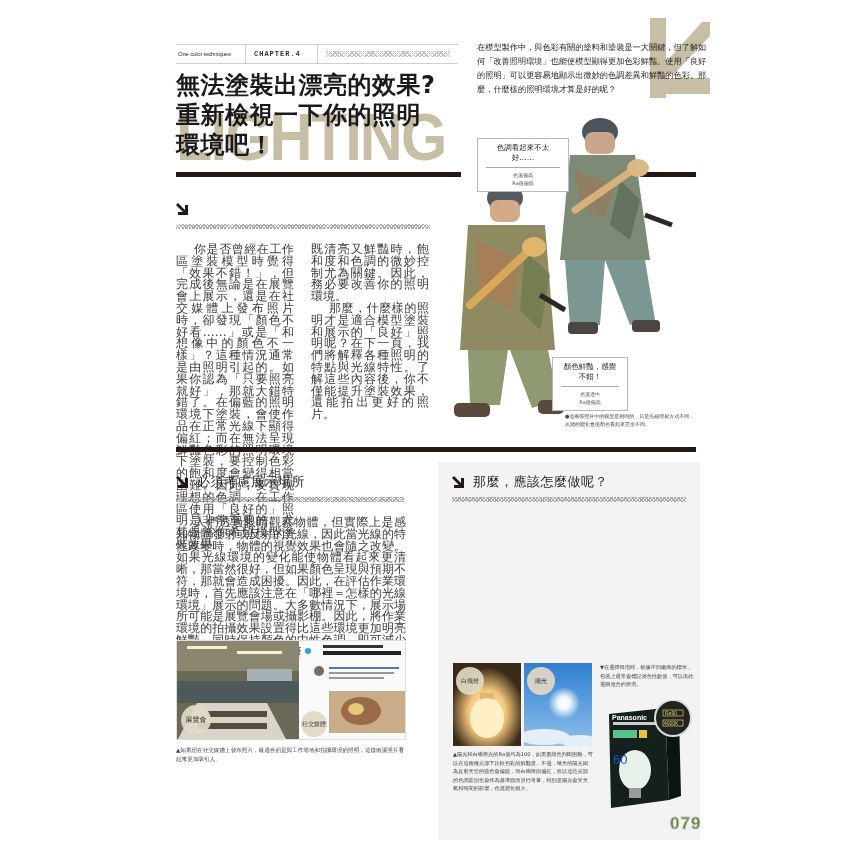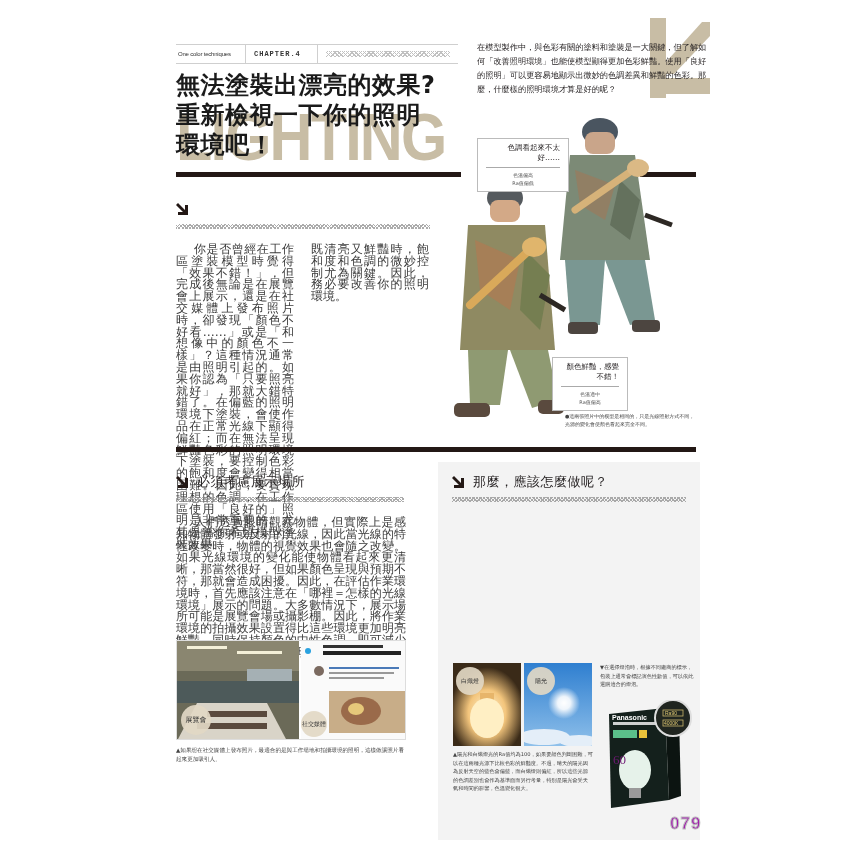--- a/index.html
+++ b/index.html
@@ -24,30 +24,30 @@
 
   .sec-head { display: flex; align-items: center; gap: 8px; }
   .arrow-box { width: 13px; height: 13px; position: relative; }
   .sec-title { font-size: 13px; font-weight: normal; color: #231f20; letter-spacing: 0.5px; }
   .sec-hatch { height: 5px; background-image: repeating-linear-gradient(45deg, #8a8a8a 0 1px, transparent 1px 2.5px), repeating-linear-gradient(-45deg, #8a8a8a 0 1px, transparent 1px 2.5px); opacity: .7; }
 
   .body-text { font-size: 12px; line-height: 11.8px; color: #3a3a3a; text-align: justify; }
   .body-text p { text-indent: 1.5em; }
 
   .callout { background: #fff; border: 1px solid #bbb; padding: 4px 8px; text-align: center; }
-  .callout-title { font-size: 7.5px; color: #231f20; border-bottom: 1px solid #aaa; padding-bottom: 4px; margin-bottom: 3px; text-align: right; }
+  .callout-title { font-size: 7.5px; color: #231f20; border-bottom: 1px solid #aaa; padding-bottom: 4px; margin-bottom: 3px; text-align: center; }
   .callout-line { font-size: 5px; color: #555; line-height: 8px; }
 
   .caption { font-size: 5.6px; line-height: 9px; color: #444; }
 
   .figure { overflow: hidden; }
   .gray-panel { background: #f3f3f3; }
 
   .badge-circle { border-radius: 50%; background: rgba(226,216,196,0.92); display: flex; align-items: center; justify-content: center; font-size: 7px; color: #333; }
-  .page-number { font-family: "Liberation Sans", sans-serif; font-weight: bold; font-size: 17px; color: #a21caf; -webkit-text-stroke: 1px #bdbdbd; letter-spacing: 1px; }
+  .page-number { font-family: "Liberation Sans", sans-serif; font-weight: bold; font-size: 17px; color: #4d7c0f; -webkit-text-stroke: 1px #bdbdbd; letter-spacing: 1px; }
 </style>
 </head>
 <body>
 
 <div class="abs header-strip">
   <div class="series-label">One color techniques</div>
   <div class="chapter-label">CHAPTER.4</div>
   <div class="hatch"></div>
 </div>
 
@@ -75,20 +75,21 @@
     <polygon points="0,2 2,0 9,7 9,2 12,2 12,12 2,12 2,9 7,9" fill="#231815"></polygon>
   </svg>
 </div>
 <div class="abs sec-hatch" style="left:176px; top:224px; width:254px;"></div>
 
 <div class="abs body-text" style="left:176px; top:244px; width:118px;">
   <p>你是否曾經在工作區塗裝模型時覺得「效果不錯！」，但完成後無論是在展覽會上展示，還是在社交媒體上發布照片時，卻發現「顏色不好看……」或是「和想像中的顏色不一樣」？這種情況通常是由照明引起的。如果你認為「只要照亮就好」，那就大錯特錯了。在偏藍的照明環境下塗裝，會使作品在正常光線下顯得偏紅；而在無法呈現鮮豔色彩的照明環境下塗裝，要控制色彩的飽和度會變得相當困難。因此，要實現理想的色調，在工作區使用「良好的」照明是非常重要的。尤其是當你希望模型塗裝效果</p>
 </div>
 <div class="abs body-text" style="left:311px; top:244px; width:118px;">
   <p style="text-indent:0">既清亮又鮮豔時，飽和度和色調的微妙控制尤為關鍵。因此，務必要改善你的照明環境。</p>
+  <p>那麼，什麼樣的照明才是適合模型塗裝和展示的「良好」照明呢？在下一頁，我們將解釋各種照明的特點與光線特性。了解這些內容後，你不僅能提升塗裝效果，還能拍出更好的照片。</p>
 </div>
 
 <svg class="abs" style="left:440px; top:110px; width:260px; height:320px;" viewBox="0 0 260 320">
 
   <g>
     <ellipse cx="160" cy="22" rx="18" ry="14" fill="#4a5560"></ellipse>
     <rect x="145" y="22" width="30" height="22" rx="8" fill="#c9a58a"></rect>
     <path d="M130 45 L195 45 L210 150 L120 150 Z" fill="#7c8a76"></path>
     <path d="M135 60 L175 75 L165 110 L140 95Z" fill="#a07858" opacity=".6"></path>
     <path d="M180 70 L200 90 L190 130 L170 115Z" fill="#5e6a58" opacity=".8"></path>
@@ -238,16 +239,16 @@
     <rect x="36" y="30" width="8" height="8" fill="#e9c23a"></rect>
     <ellipse cx="32" cy="70" rx="16" ry="20" fill="#e6f2ea"></ellipse>
     <rect x="26" y="88" width="12" height="10" fill="#9a9a9a"></rect>
     <circle cx="70" cy="18" r="18" fill="#202520" stroke="#ddd" stroke-width="2"></circle>
     <rect x="60" y="10" width="20" height="6" fill="none" stroke="#c9b36a" stroke-width=".8"></rect>
     <rect x="60" y="20" width="20" height="6" fill="none" stroke="#c9b36a" stroke-width=".8"></rect>
   </svg>
   <div class="abs" style="left:9px; top:14px; font-size:7px; color:#fff; font-weight:bold; font-family:'Liberation Sans',sans-serif;">Panasonic</div>
   <div class="abs" style="left:62px; top:10px; font-size:5px; color:#e0c872; font-family:'Liberation Sans',sans-serif;">Ra90</div>
   <div class="abs" style="left:61px; top:20px; font-size:5px; color:#e0c872; font-family:'Liberation Sans',sans-serif;">4000K</div>
-  <div class="abs" style="left:10px; top:52px; font-size:13px; color:#701a75; font-family:Liberation Serif, serif;">60</div>
+  <div class="abs" style="left:10px; top:52px; font-size:13px; color:#1d4ed8; font-family:Liberation Sans, sans-serif;">60</div>
 </div>
 
 <div class="abs page-number" style="left:670px; top:814px;">079</div>
 
 </body></html>

